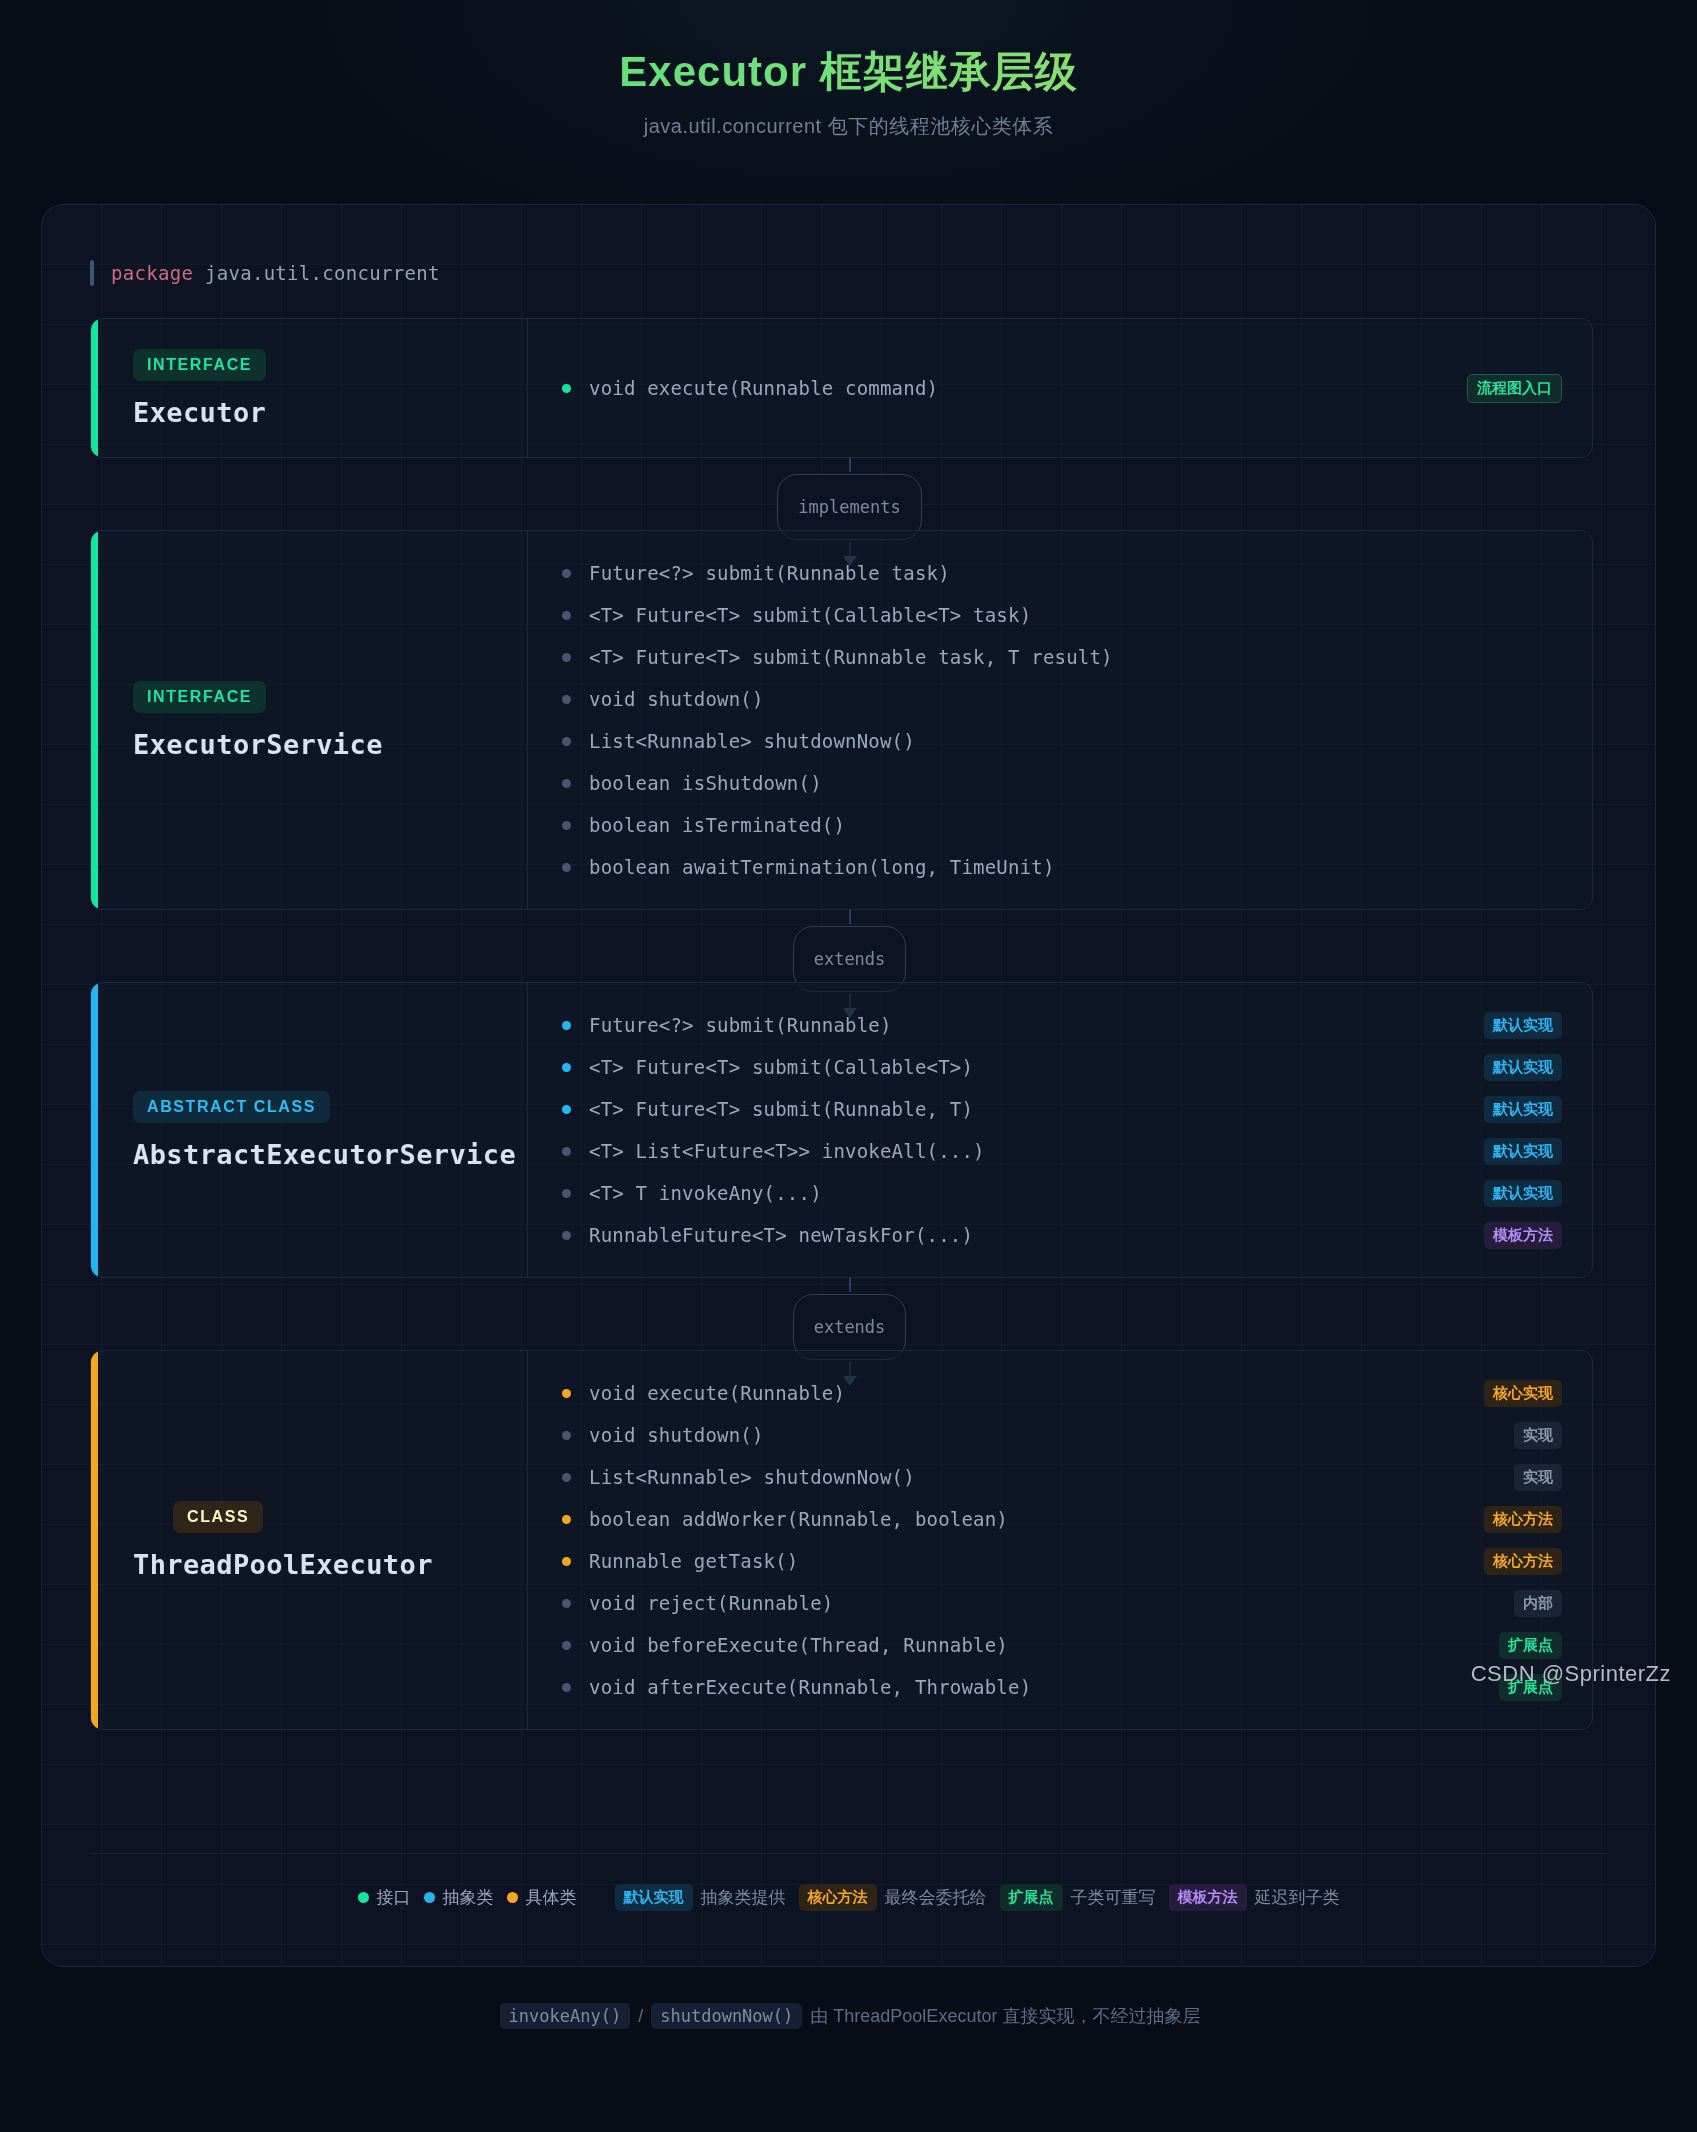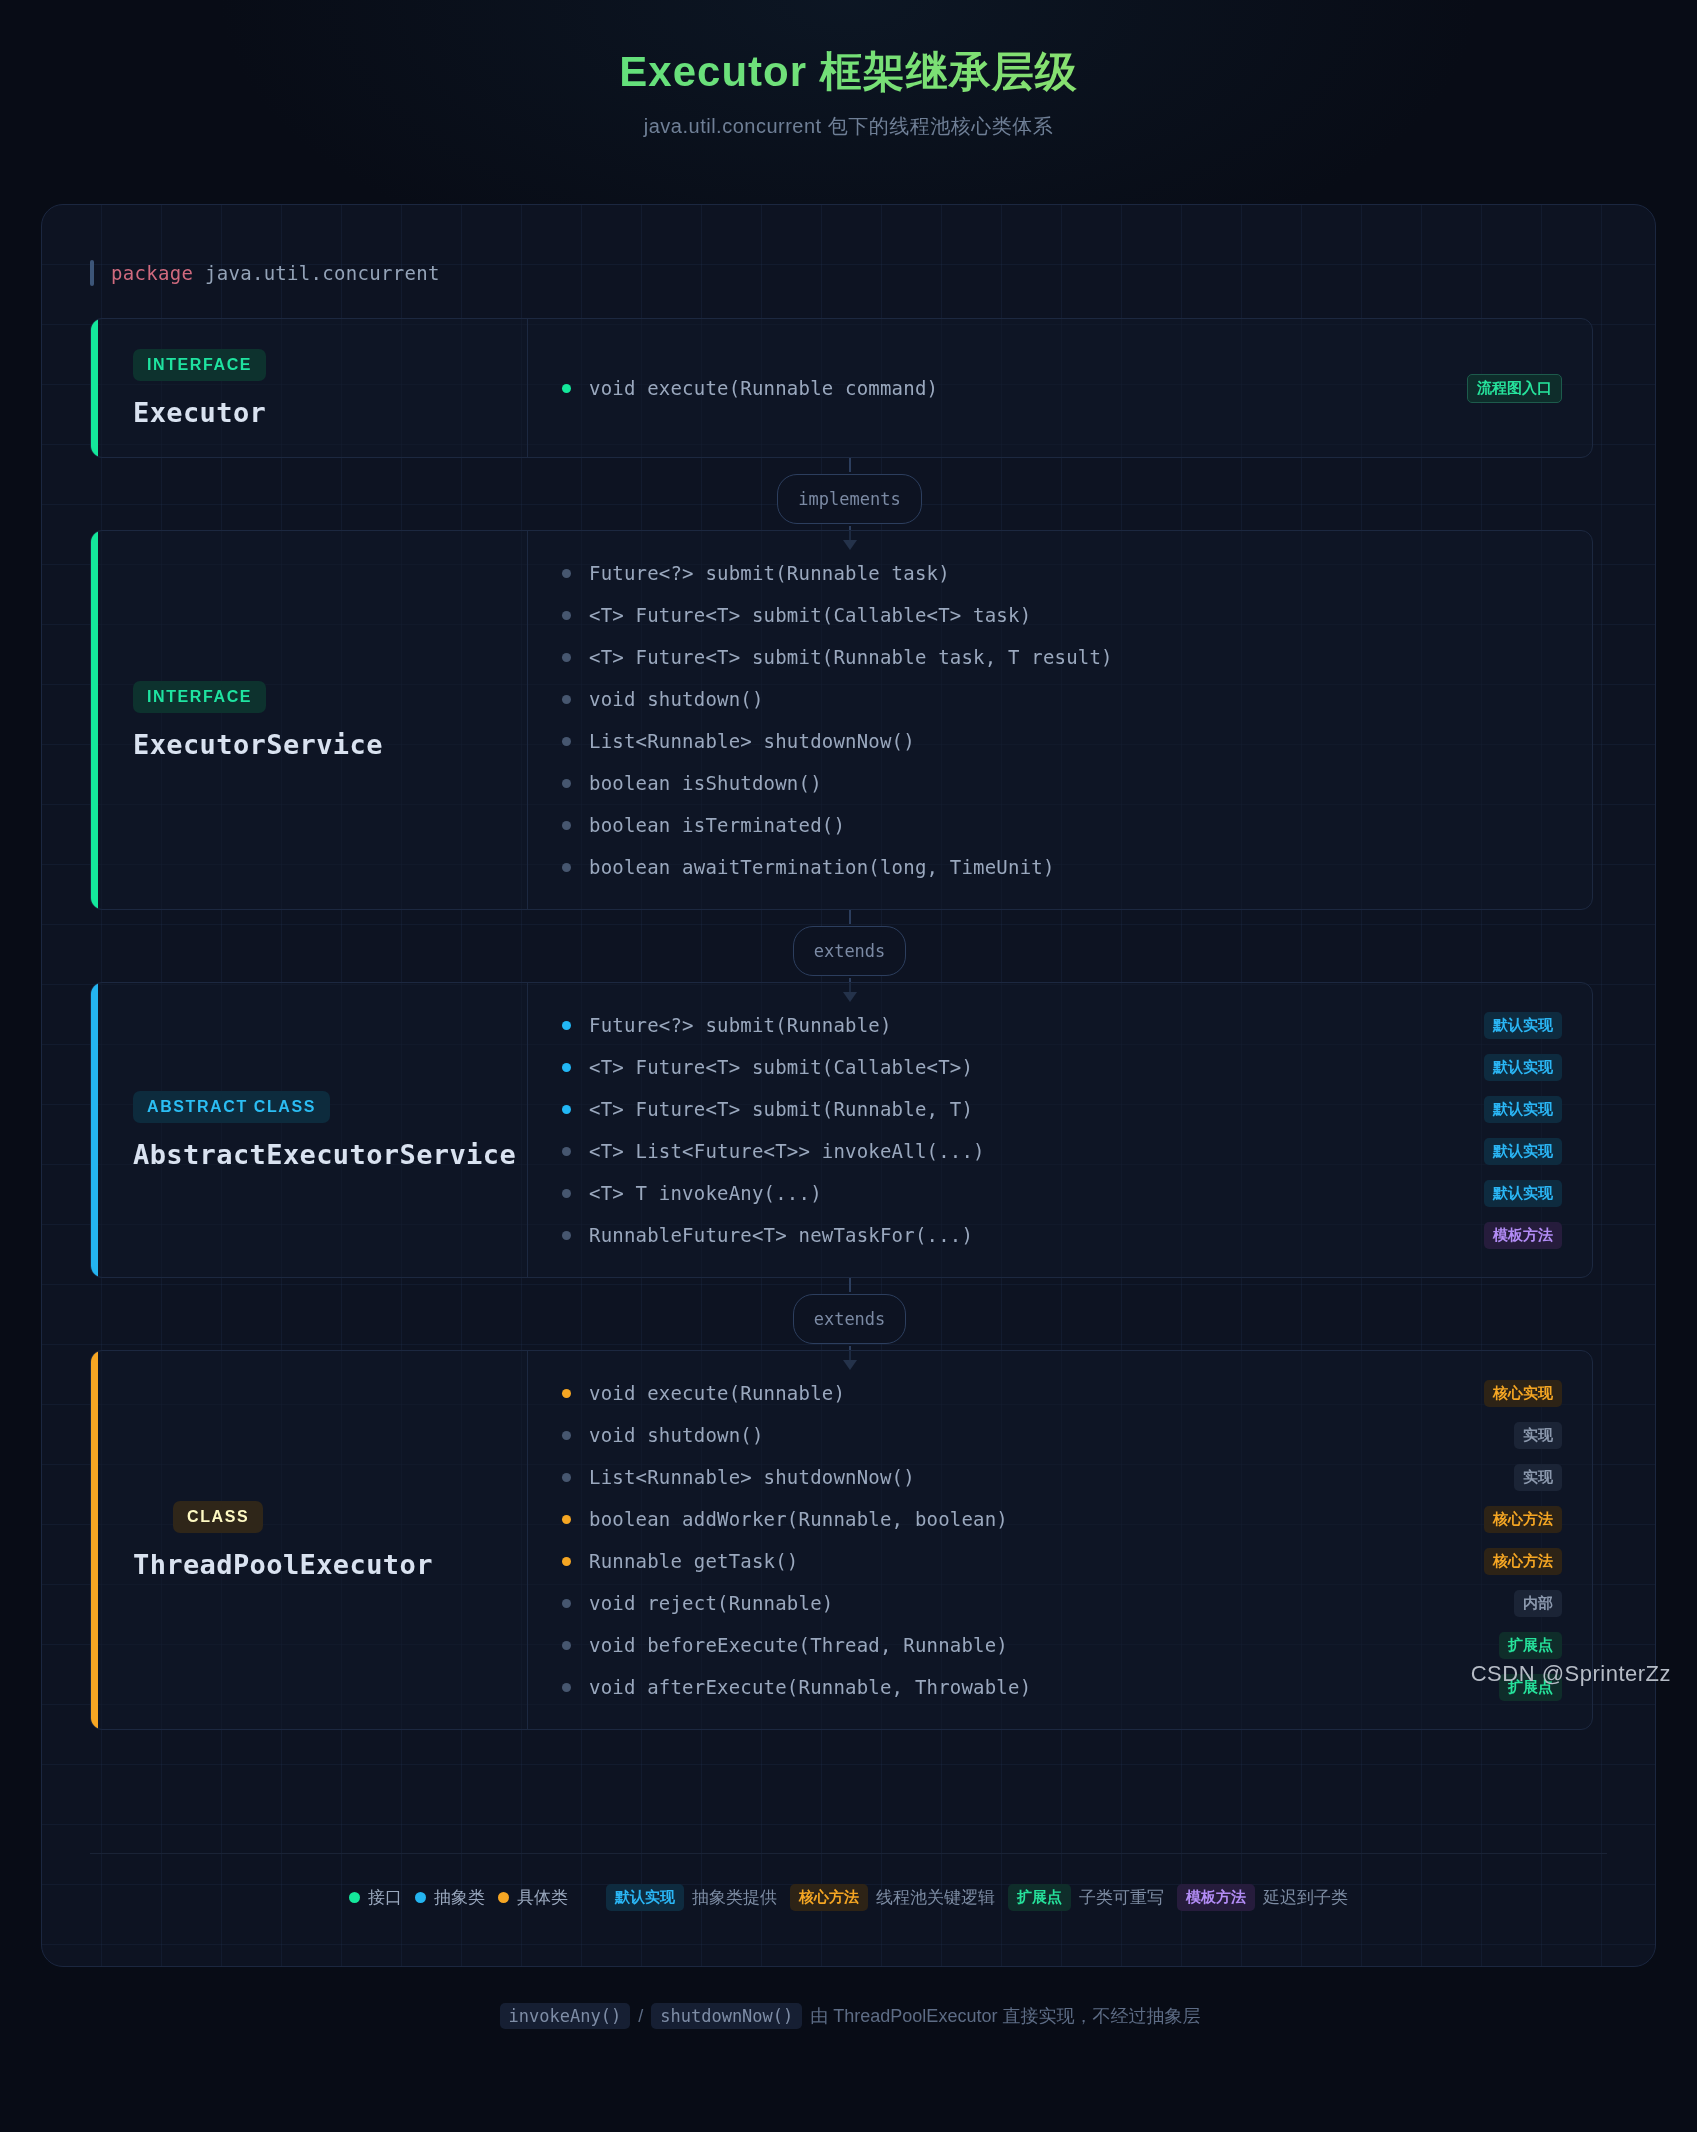--- a/index.html
+++ b/index.html
@@ -185,21 +185,21 @@
   }
   .conn .line-top {
     width: 2px; height: 14px; background: #2c3e5e;
   }
   .conn .pill {
     font-family: "DejaVu Sans Mono", monospace;
     font-size: 17px;
     color: #7b8aa4;
     border: 1px solid #2c3e5e;
     border-radius: 20px;
-    padding: 14px 20px;
+    padding: 22px 20px;
     background: #0d1322;
     margin: 2px 0;
   }
   .conn .line-bot {
     width: 2px; height: 14px; background: #2c3e5e;
   }
   .conn .arrow {
     width: 0; height: 0;
     border-left: 7px solid transparent;
     border-right: 7px solid transparent;
@@ -457,21 +457,21 @@
             <span class="lg-dot" style="background: rgb(246, 166, 35);"></span>
             <span class="lg-txt">具体类</span>
           </div>
           <div class="lg-gap"></div>
           <div class="lg-item">
             <span class="lg-badge t-default">默认实现</span>
             <span class="lg-desc">抽象类提供</span>
           </div>
           <div class="lg-item">
             <span class="lg-badge t-core">核心方法</span>
-            <span class="lg-desc">线程池关键逻辑</span>
+            <span class="lg-desc">最终会委托给</span>
           </div>
           <div class="lg-item">
             <span class="lg-badge t-ext">扩展点</span>
             <span class="lg-desc">子类可重写</span>
           </div>
           <div class="lg-item">
             <span class="lg-badge t-tmpl">模板方法</span>
             <span class="lg-desc">延迟到子类</span>
           </div>
         </div>

